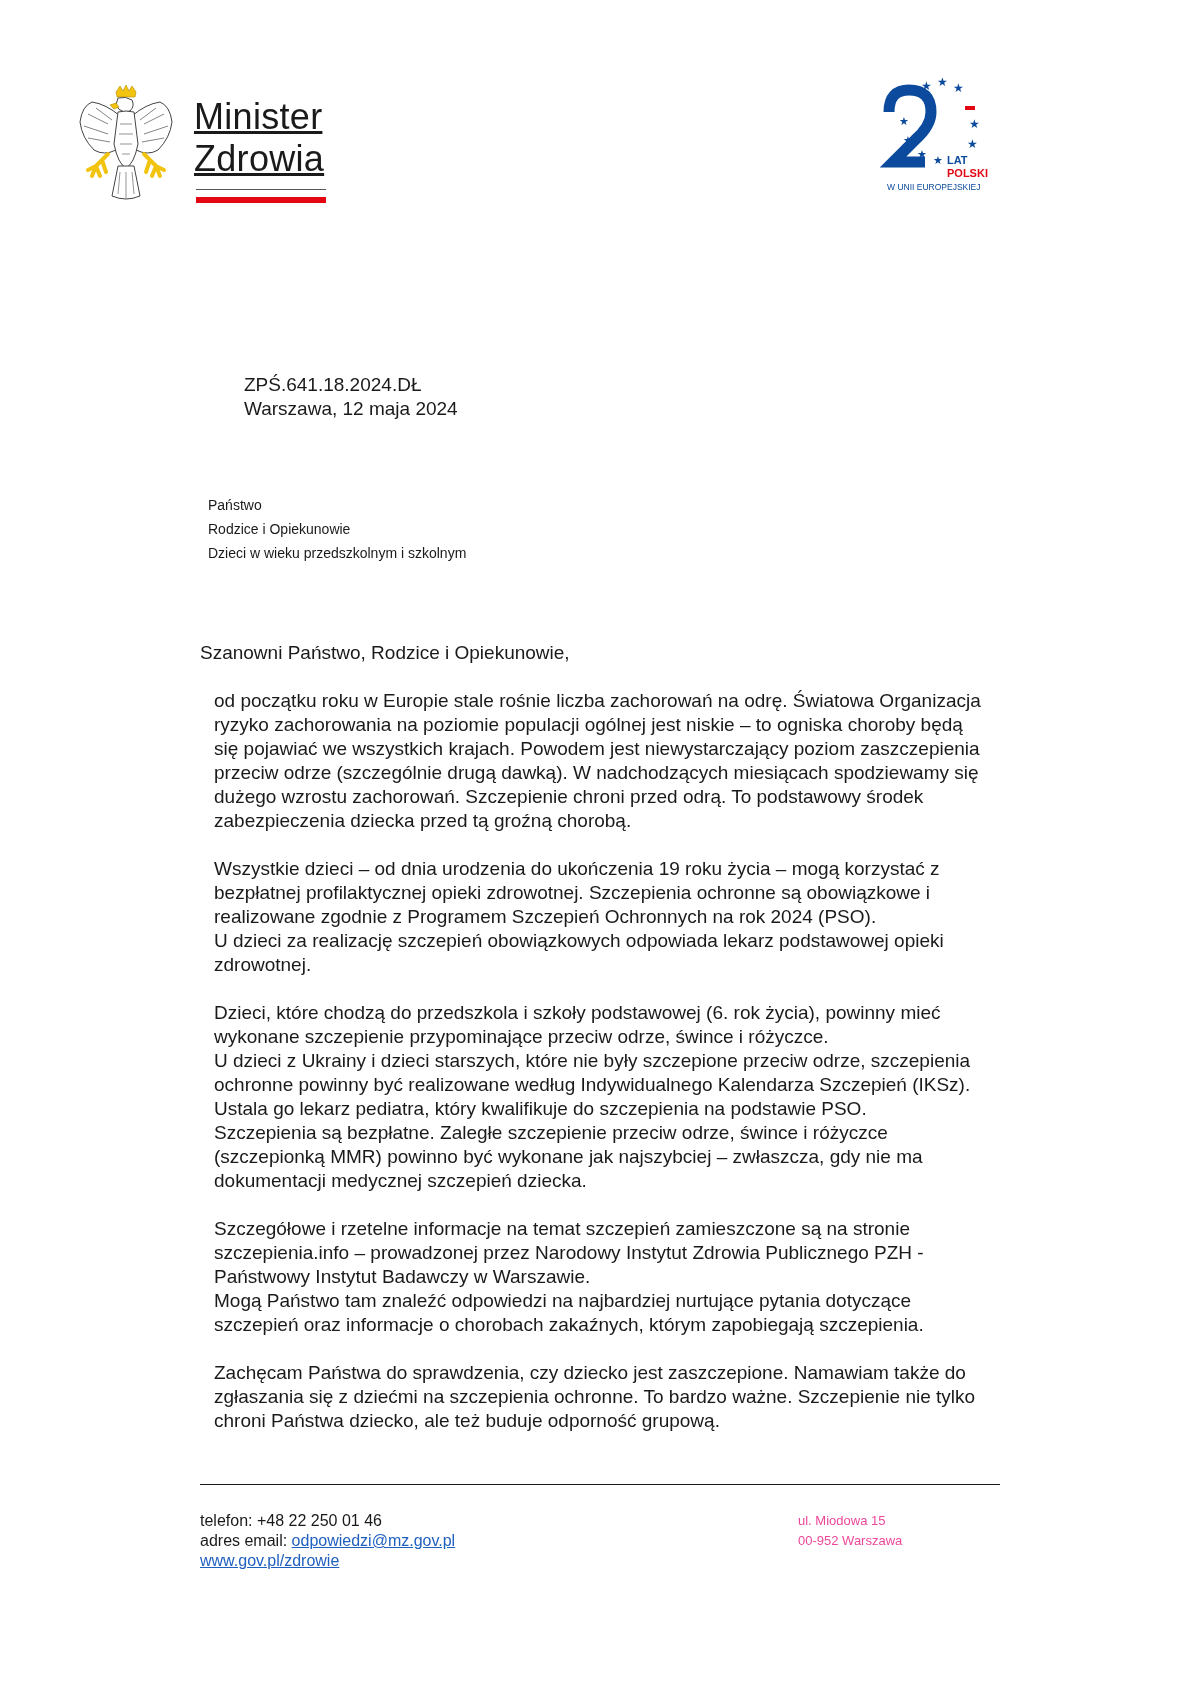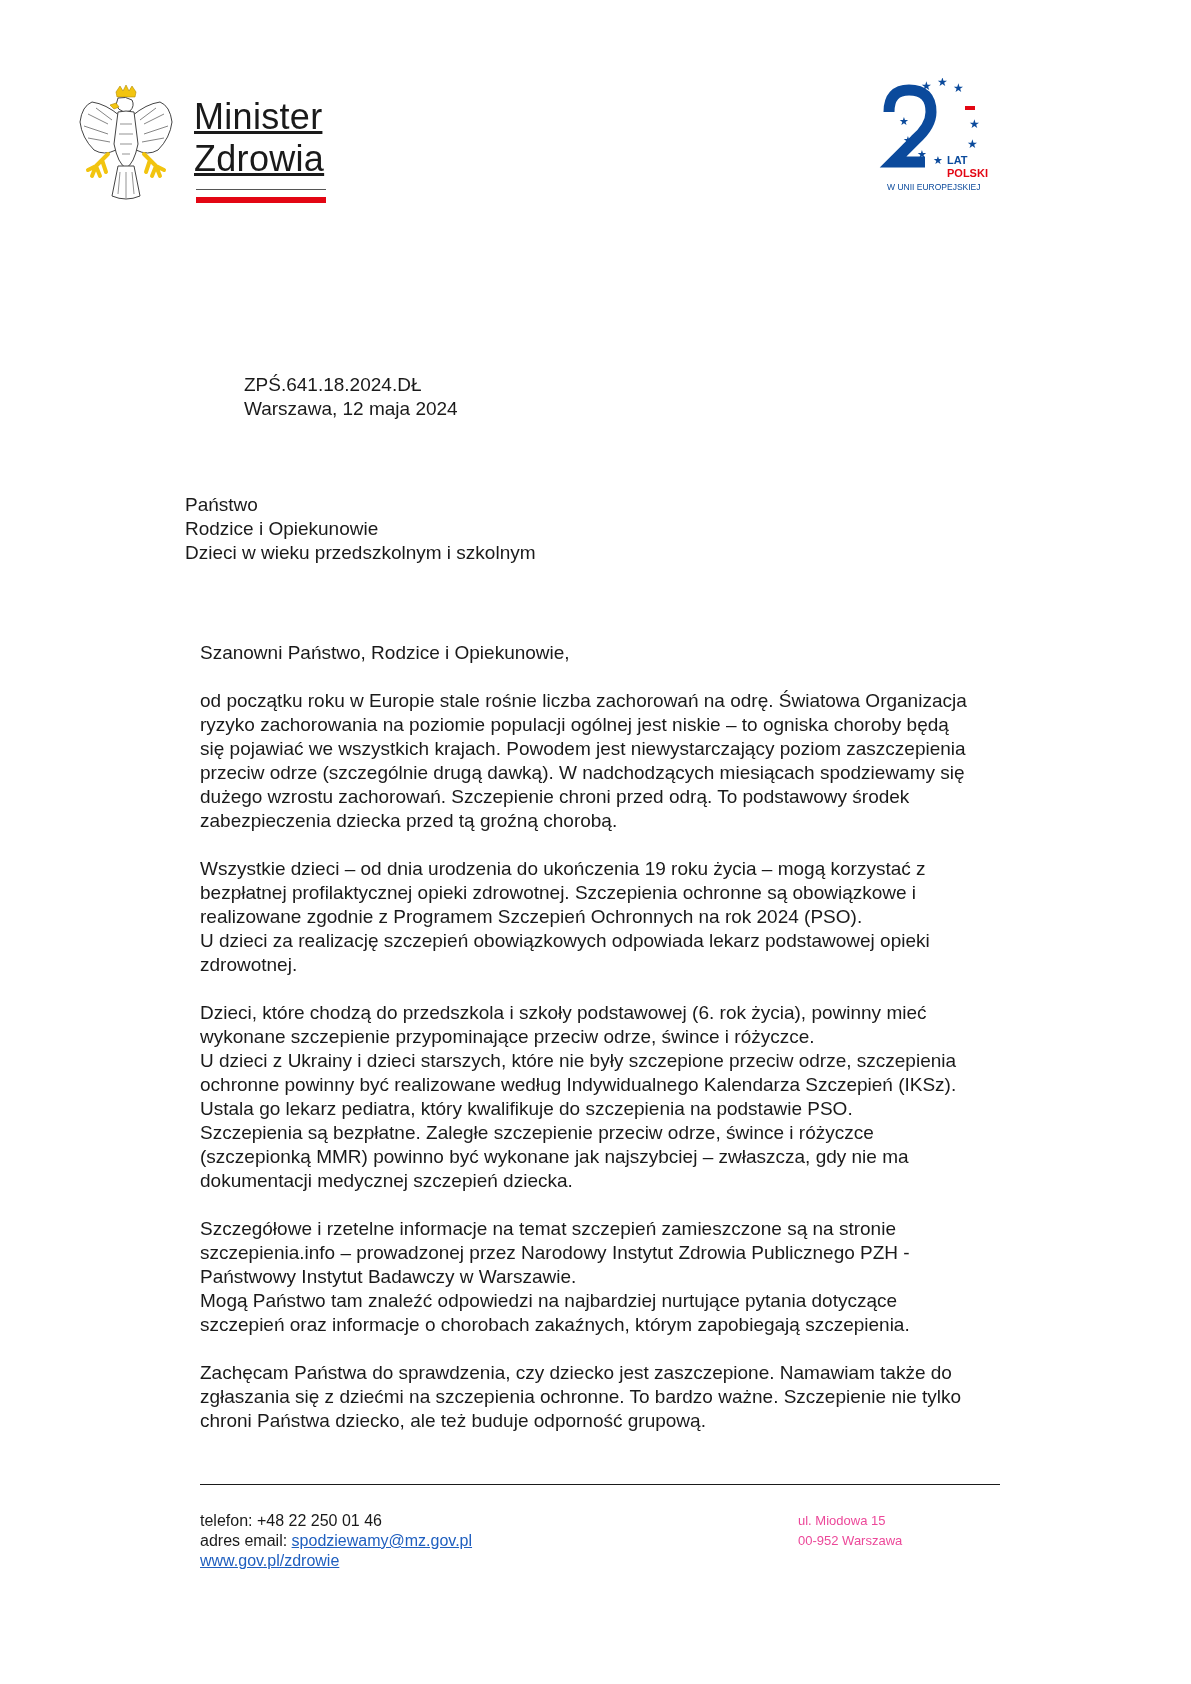--- a/index.html
+++ b/index.html
@@ -8,25 +8,25 @@
   .header-left { position: absolute; left: 78px; top: 84px; width: 260px; height: 120px; }
   .eagle { position: absolute; left: 0; top: 0; width: 96px; height: 118px; }
   .ministry-name { position: absolute; left: 116px; top: 12px; font-size: 36px; line-height: 42px; color: #1a1a1a; letter-spacing: 0.3px; }
   .ministry-name div { white-space: nowrap; text-decoration: underline; }
   .rule-thin { position: absolute; left: 118px; top: 105px; width: 130px; height: 1px; background: #555; }
   .rule-red { position: absolute; left: 118px; top: 113px; width: 130px; height: 6px; background: #e30613; }
 
   .header-right { position: absolute; left: 875px; top: 78px; width: 130px; height: 120px; }
 
   .doc-ref { position: absolute; left: 200px; top: 373px; font-size: 19px; line-height: 24px; margin-left: 44px; }
-  .recipient { position: absolute; left: 185px; top: 493px; font-size: 19px; line-height: 24px; }
+  .recipient { position: absolute; left: 208px; top: 493px; font-size: 14px; line-height: 24px; }
   .salutation { position: absolute; left: 200px; top: 641px; font-size: 19px; line-height: 24px; }
   .body-text { position: absolute; left: 200px; top: 689px; width: 800px; font-size: 19px; line-height: 24px; }
   .body-text p { margin: 0 0 24px 0; }
-  .body-text .line { display: block; white-space: nowrap; }
+  .body-text .line { display: block; white-space: nowrap; margin-left: 14px; }
 
   .footer-rule { position: absolute; left: 200px; top: 1484px; width: 800px; height: 1px; background: #1a1a1a; }
   .footer-left { position: absolute; left: 200px; top: 1511px; font-size: 16px; line-height: 20px; color: #1a1a1a; }
   .footer-right { position: absolute; left: 798px; top: 1511px; font-size: 13px; line-height: 20px; color: #ec4899; }
   .footer-left a { color: #1f5fbf; text-decoration: underline; }
 </style>
 </head>
 <body>
 
 <div class="header-left">
@@ -135,20 +135,20 @@
     <span class="line">Zachęcam Państwa do sprawdzenia, czy dziecko jest zaszczepione. Namawiam także do</span>
     <span class="line">zgłaszania się z dziećmi na szczepienia ochronne. To bardzo ważne. Szczepienie nie tylko</span>
     <span class="line">chroni Państwa dziecko, ale też buduje odporność grupową.</span>
   </p>
 </div>
 
 <div class="footer-rule"></div>
 <div class="footer-left">
   <div>telefon: +48 22 250 01 46</div>
   <div>
-    <span>adres email: </span><a title="kancelaria@mz.gov.pl">spodziewamy@mz.gov.pl</a>
+    <span>adres email: </span><a title="kancelaria@mz.gov.pl">odpowiedzi@mz.gov.pl</a>
   </div>
   <div><a>www.gov.pl/zdrowie</a></div>
 </div>
 <div class="footer-right">
   <div>ul. Miodowa 15</div>
   <div>00-952 Warszawa</div>
 </div>
 
 </body></html>

